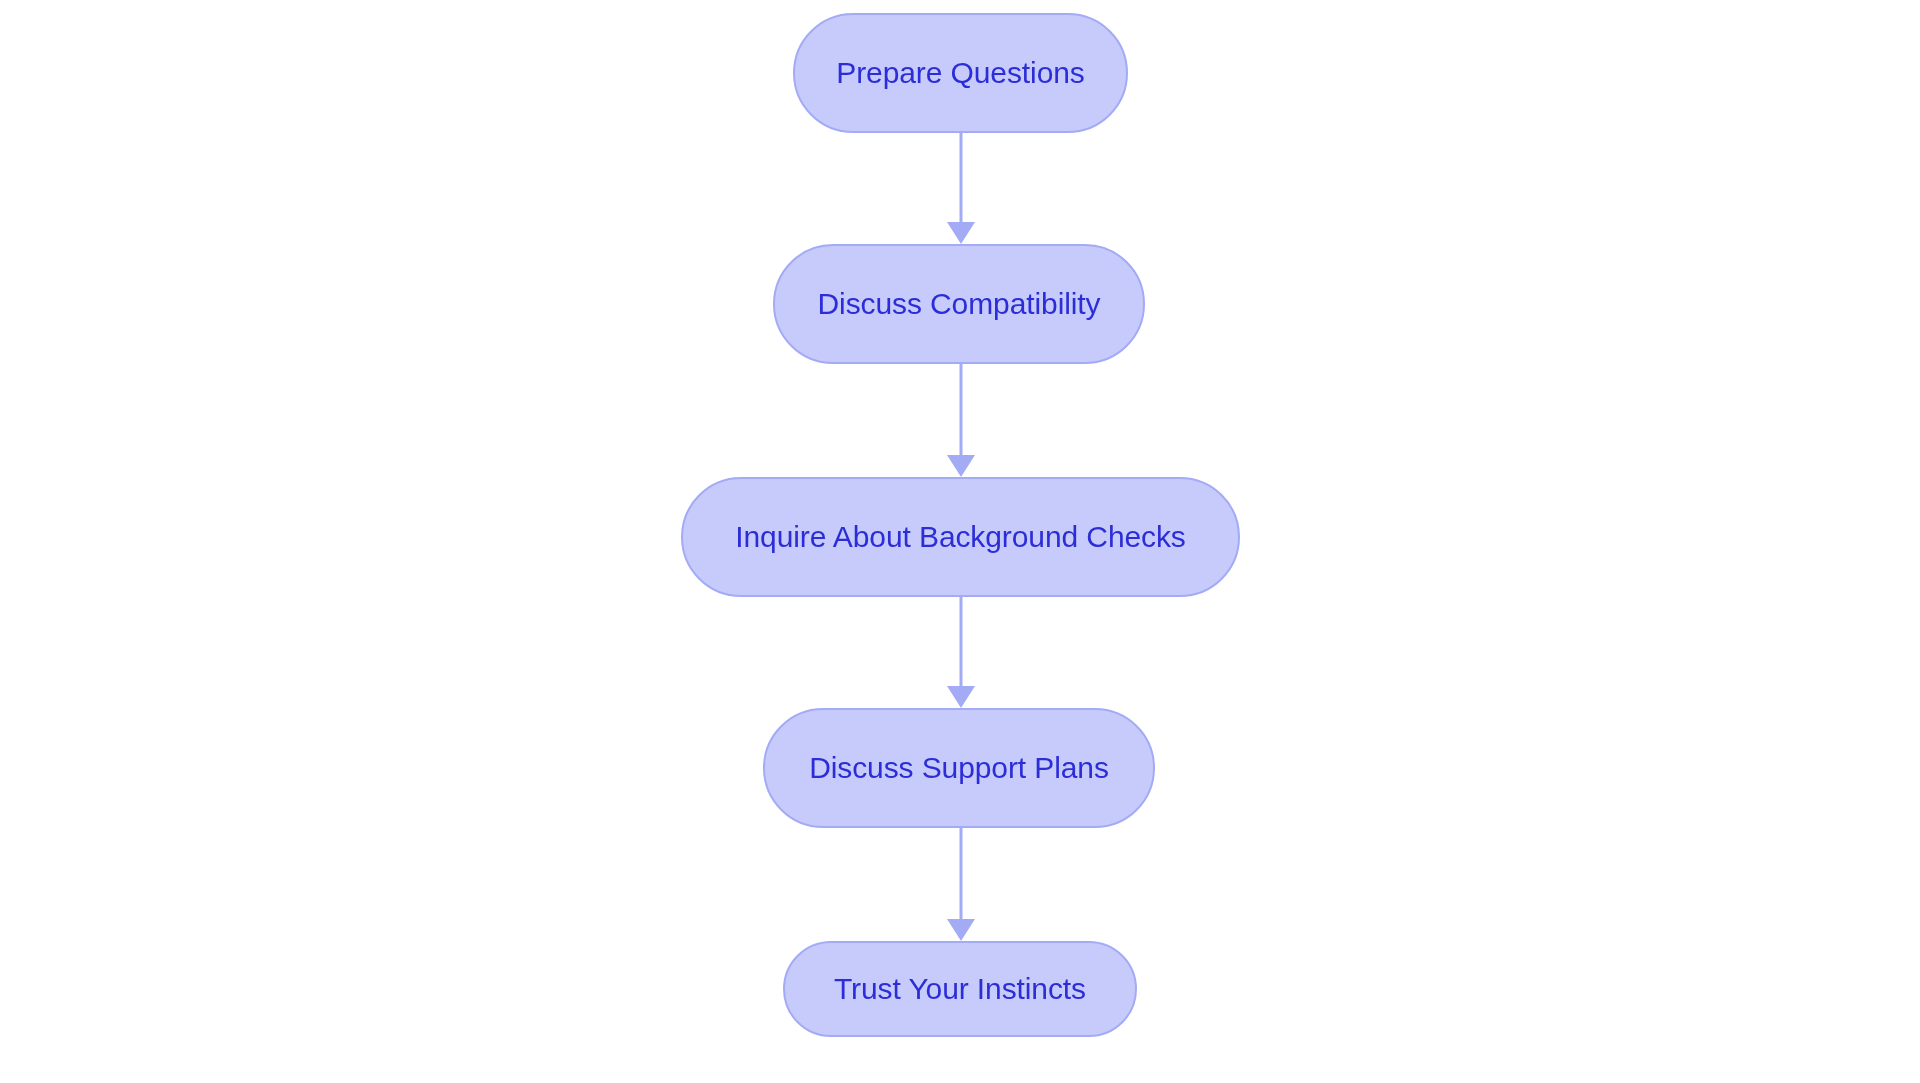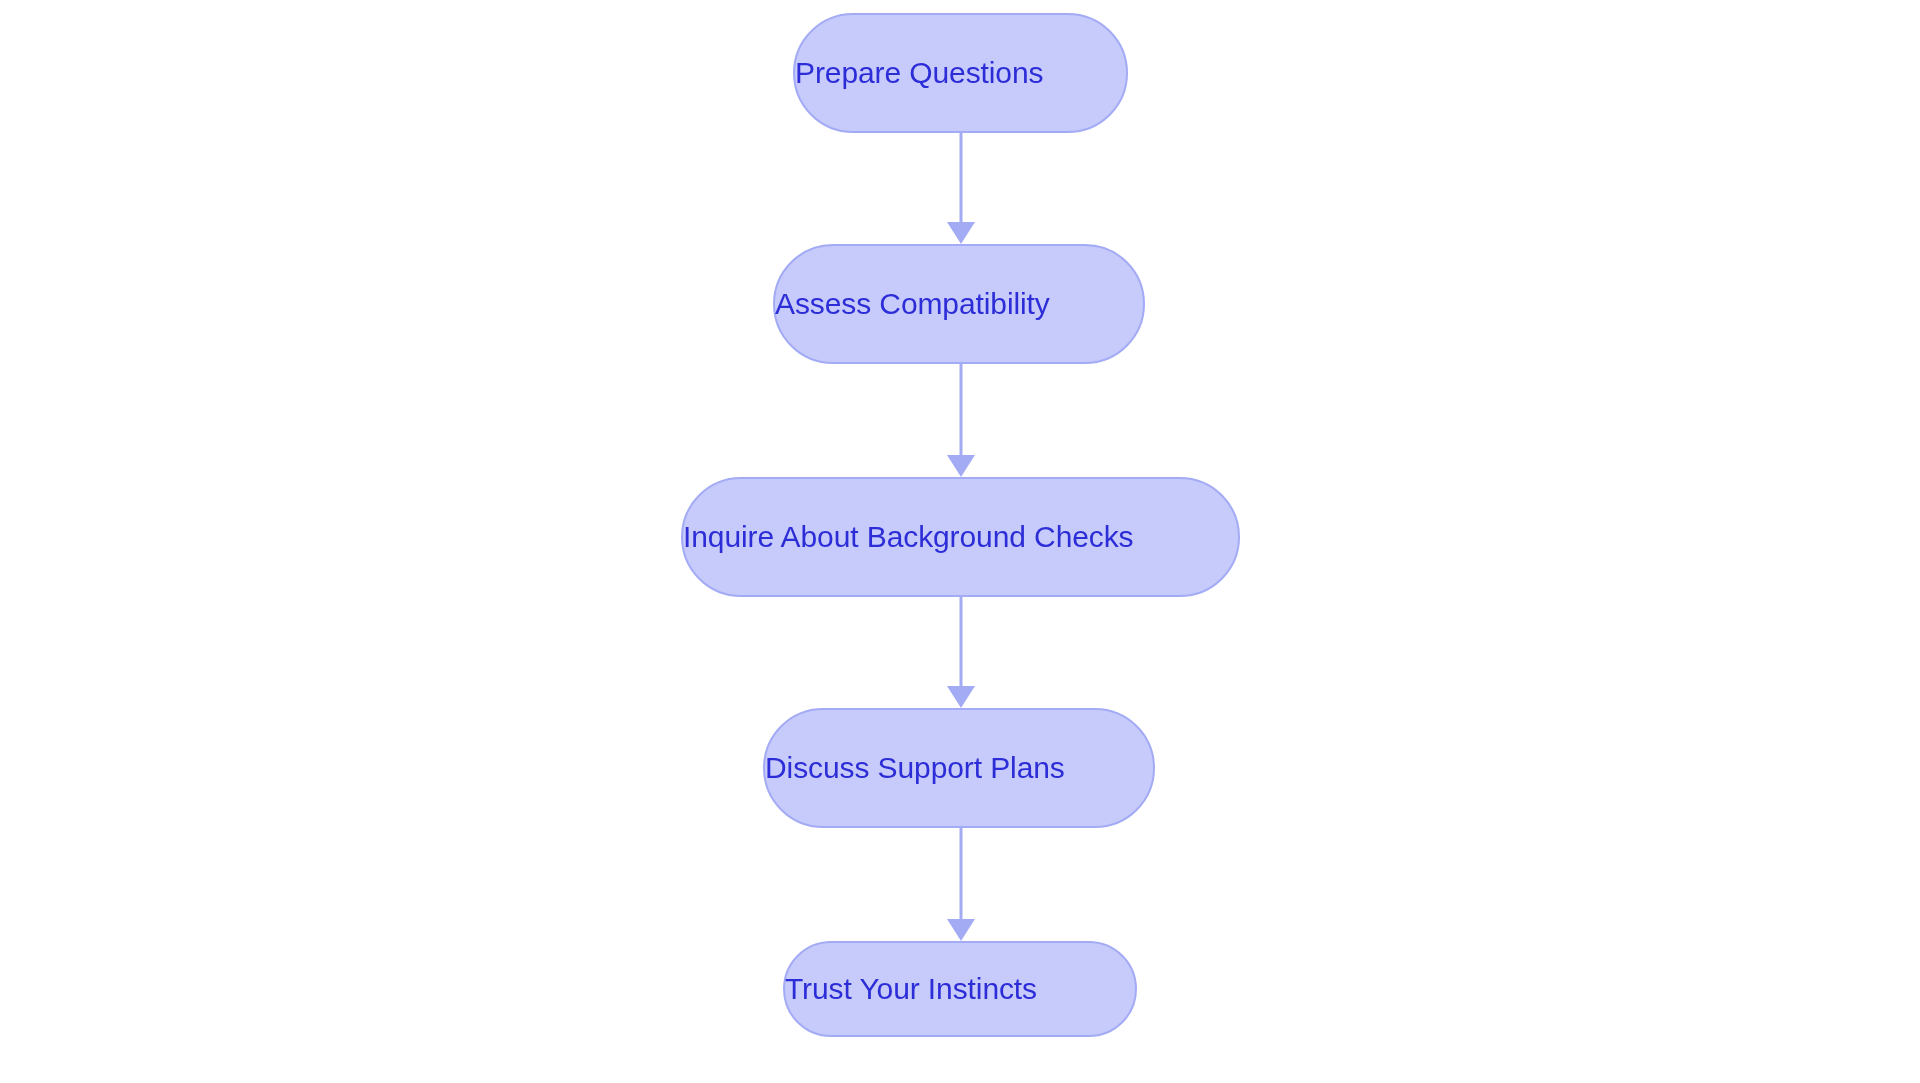--- a/index.html
+++ b/index.html
@@ -26,20 +26,21 @@
     height: 1083px;
   }
   .node {
     position: absolute;
     box-sizing: border-box;
     background: #c6cbfb;
     border: 2px solid #a3abf5;
     border-radius: 62px;
     display: flex;
     align-items: center;
+    justify-content: center;
   }
   .node-label {
     color: #2d2dd8;
     font-family: "Liberation Sans", sans-serif;
     font-size: 30px;
     font-weight: 400;
     line-height: 1;
     letter-spacing: -0.1px;
     white-space: nowrap;
     user-select: none;
@@ -67,21 +68,21 @@
       <line x1="961" y1="828" x2="961" y2="921" stroke="#a3abf5" stroke-width="3"></line>
       <polygon points="947,919 975,919 961,941" fill="#a3abf5"></polygon>
     </g>
   </svg>
 
   <div class="node" style="left:793px; top:13px; width:335px; height:120px;">
     <span class="node-label">Prepare Questions</span>
   </div>
 
   <div class="node" style="left:773px; top:244px; width:372px; height:120px;">
-    <span class="node-label">Assess Compatibility</span>
+    <span class="node-label">Discuss Compatibility</span>
   </div>
 
   <div class="node" style="left:763px; top:708px; width:392px; height:120px;">
     <span class="node-label">Discuss Support Plans</span>
   </div>
 
   <div class="node" style="left:681px; top:477px; width:559px; height:120px;">
     <span class="node-label">Inquire About Background Checks</span>
   </div>
 

